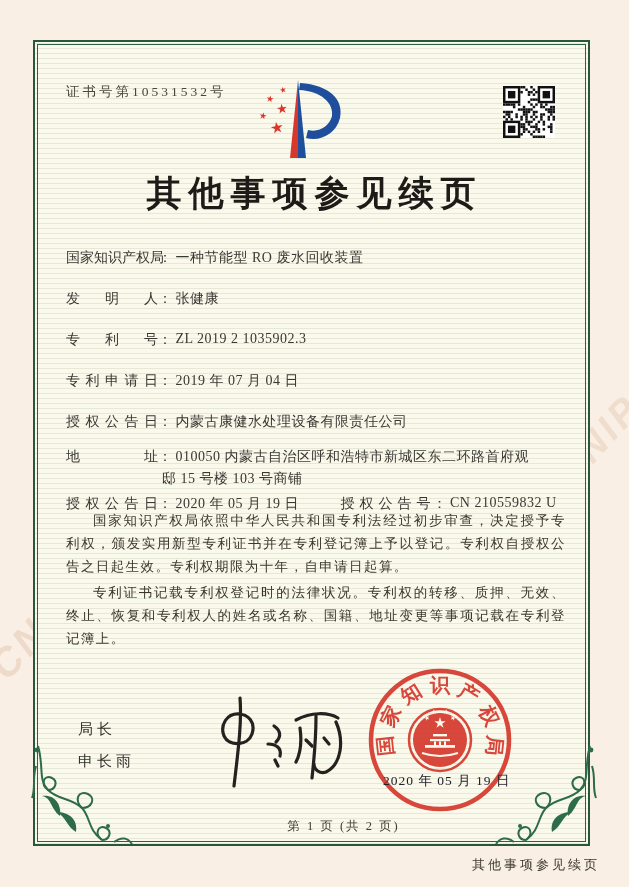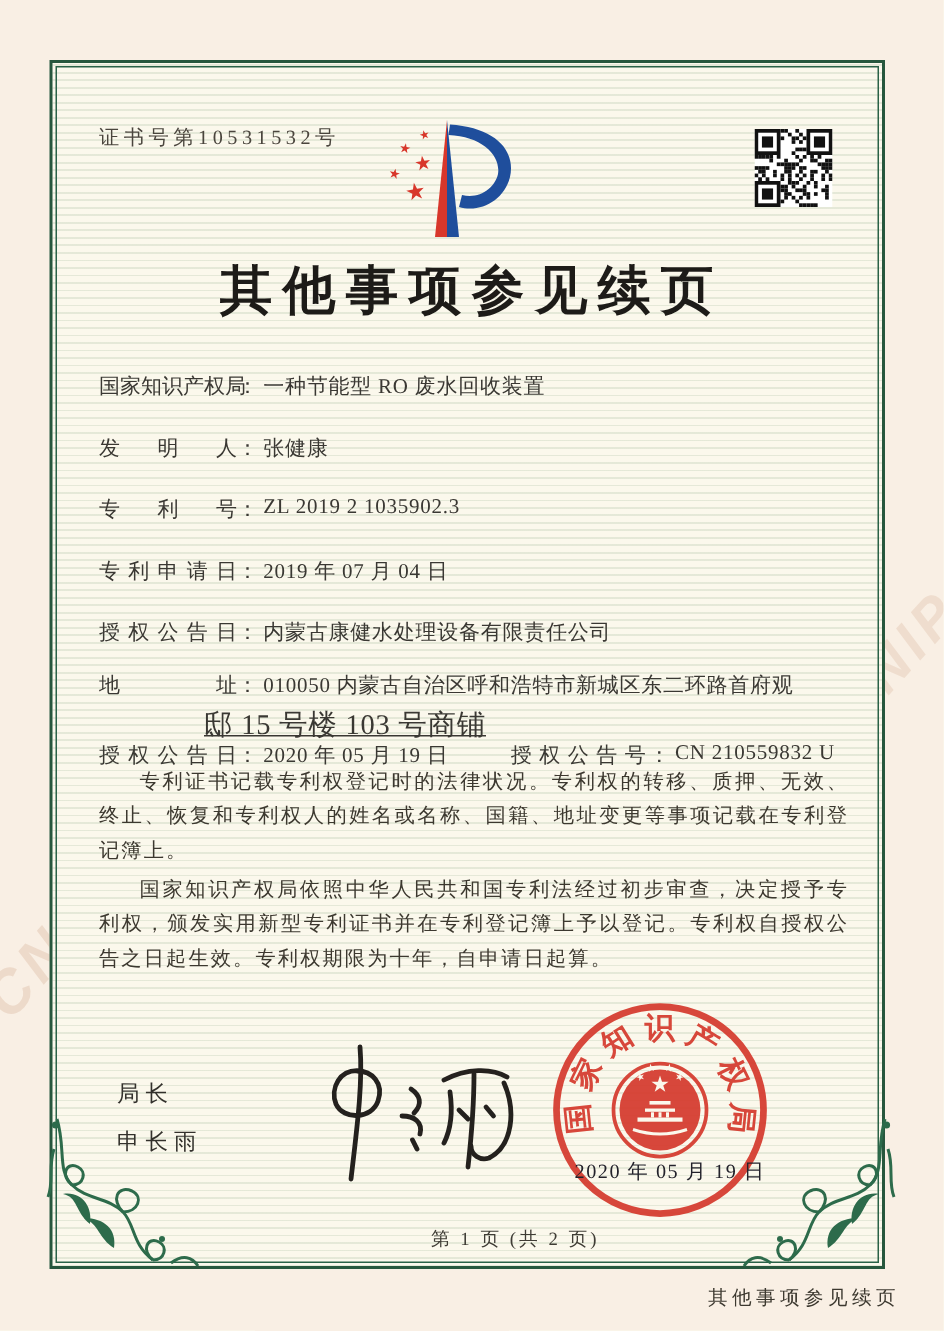--- a/index.html
+++ b/index.html
@@ -47,21 +47,21 @@
   .fieldrow{position:absolute;left:66px;z-index:2;font-size:14px;color:#3a3833;white-space:nowrap;}
   .flabel{display:inline-block;width:80px;text-align:justify;text-align-last:justify;vertical-align:top;}
   .fcolon{display:inline-block;vertical-align:top;}
   .fvalue{display:inline-block;vertical-align:top;letter-spacing:0.5px;}
   .row-name{top:249px;}
   .row-inventor{top:290px;}
   .row-patno{top:331px;}
   .row-filing{top:372px;}
   .row-patentee{top:413px;}
   .row-addr{top:448px;}
-  .addr2{position:absolute;left:136px;top:470px;z-index:2;font-size:19px;letter-spacing:0.5px;white-space:nowrap;text-decoration:underline;}
+  .addr2{position:absolute;left:162px;top:470px;z-index:2;font-size:14px;letter-spacing:0.5px;white-space:nowrap;}
   .row-grant{top:495px;}
   .grant-no{margin-left:38px;}
   .grant-no .flabel{width:92px;letter-spacing:2px;}
   
   .paras{position:absolute;left:66px;top:509px;width:500px;z-index:2;}
   .paras p{
     margin:0 0 3px 0;font-size:13.5px;line-height:23px;letter-spacing:1.4px;
     text-align:justify;text-indent:2em;color:#3c382f;
   }
   
@@ -279,22 +279,22 @@
 <div class="fieldrow row-grant">
   <span class="flabel" style="width:92px">授权公告日</span><span class="fcolon">：</span>
   <span class="fvalue">2020 年 05 月 19 日</span>
   <span class="grant-no">
     <span class="flabel">授权公告号</span><span class="fcolon">：</span>
     <span class="fvalue">CN 210559832 U</span>
   </span>
 </div>
 
 <div class="paras">
+  <p>国家知识产权局依照中华人民共和国专利法经过初步审查，决定授予专利权，颁发实用新型专利证书并在专利登记簿上予以登记。专利权自授权公告之日起生效。专利权期限为十年，自申请日起算。</p>
   <p>专利证书记载专利权登记时的法律状况。专利权的转移、质押、无效、终止、恢复和专利权人的姓名或名称、国籍、地址变更等事项记载在专利登记簿上。</p>
-  <p>国家知识产权局依照中华人民共和国专利法经过初步审查，决定授予专利权，颁发实用新型专利证书并在专利登记簿上予以登记。专利权自授权公告之日起生效。专利权期限为十年，自申请日起算。</p>
 </div>
 
 <div class="sig-title">局长</div>
 <div class="sig-name">申长雨</div>
 
 <div class="signature">
   <svg width="150" height="100" viewBox="0 0 150 100" fill="none" stroke="#24211e" stroke-width="3.2" stroke-linecap="round">
     <path d="M45,22 C30,20 24,34 28,44 C33,55 52,54 56,42 C60,30 52,22 42,22"></path>
     <path d="M44,6 C46,30 42,60 38,94"></path>
     <path d="M78,34 C84,38 86,44 80,50"></path>

